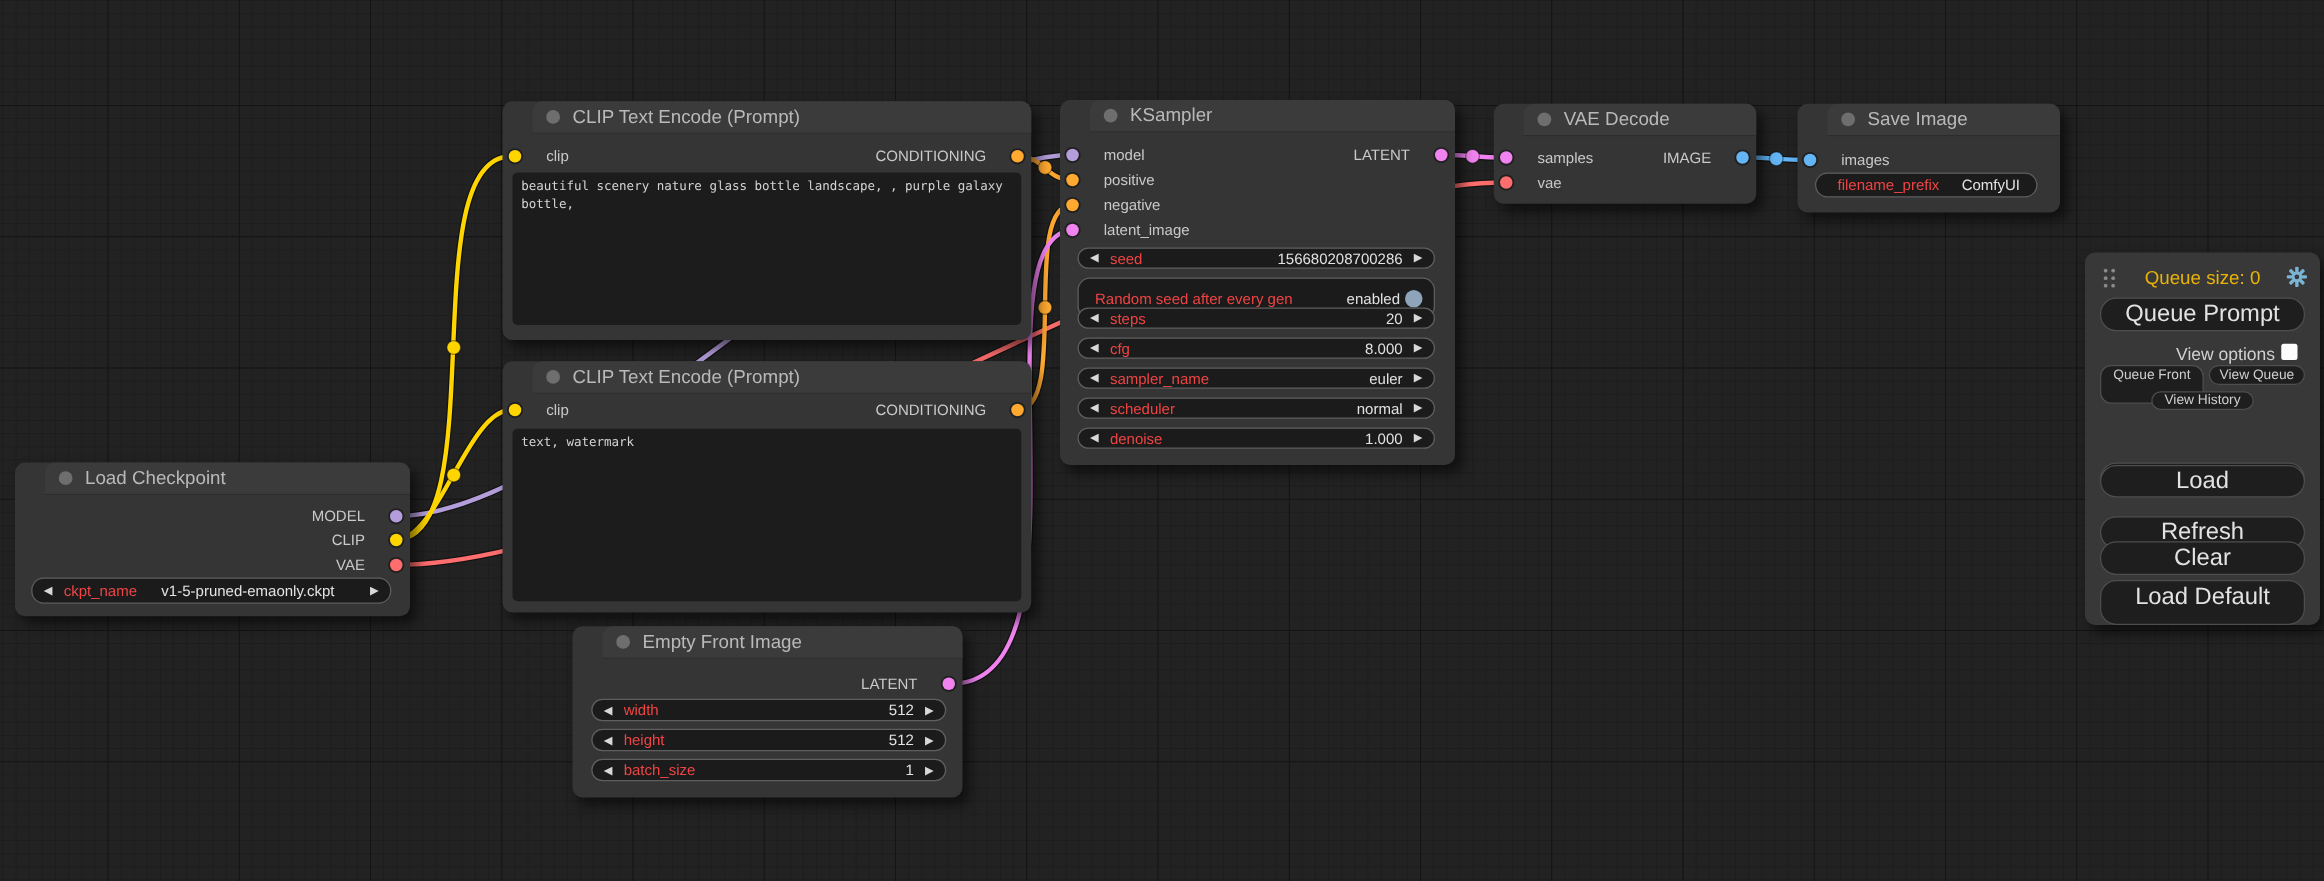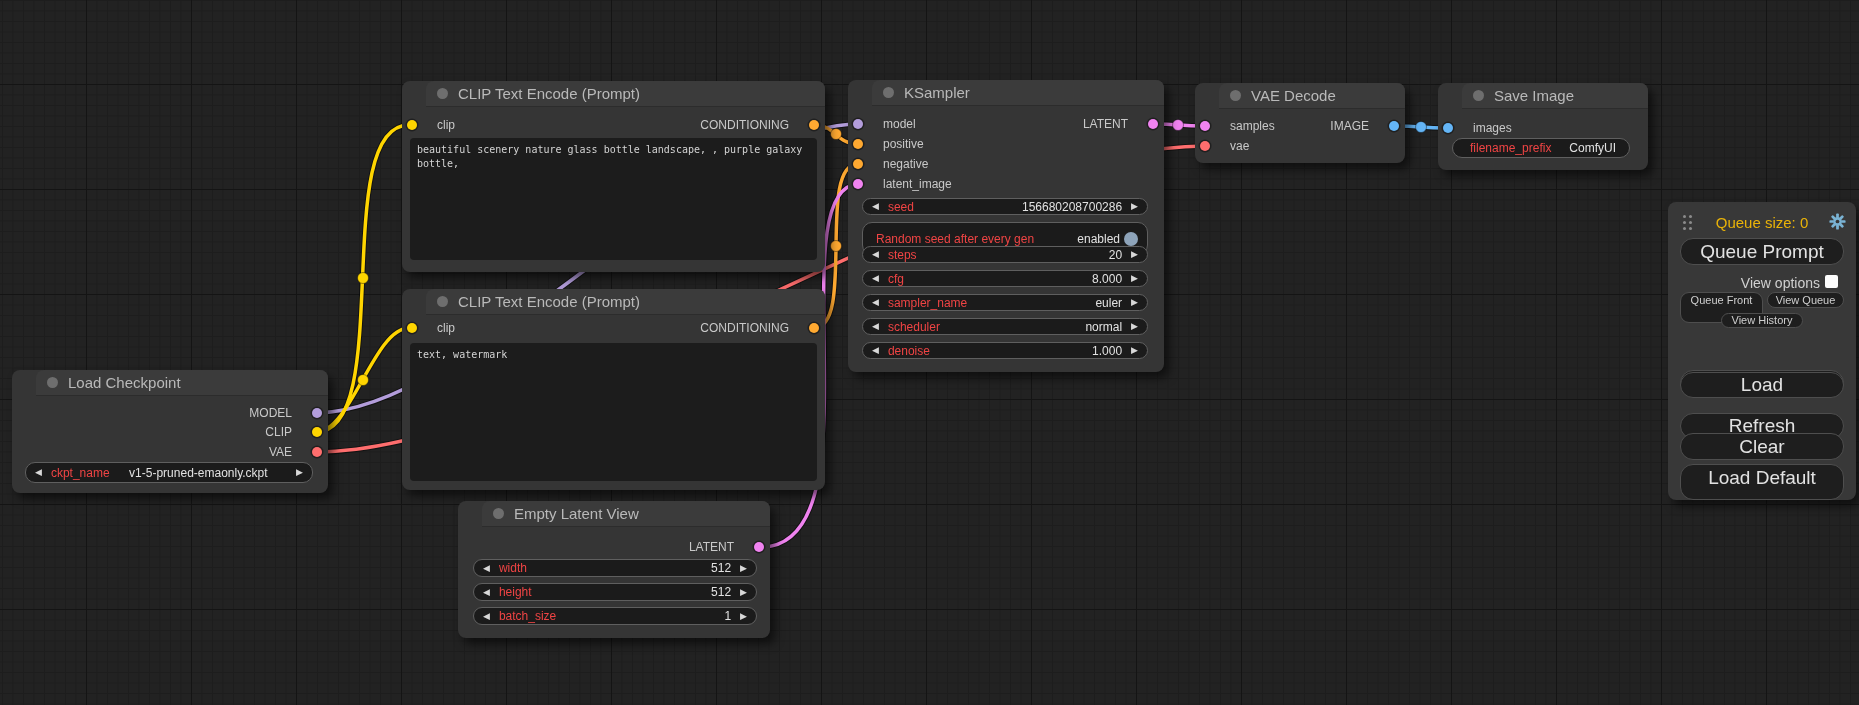--- a/index.html
+++ b/index.html
@@ -156,21 +156,21 @@
   <div class="prow out" style="top:31px">
     <span class="dot c-cond"></span>
     <span>CONDITIONING</span>
   </div>
   <div class="prompt" style="left:8px;top:54px;width:407px;height:138px;">text, watermark</div>
 </div>
 
 <div class="node" style="left:458px;top:501px;width:312px;height:137px;">
   <div class="nheader">
     <span class="tdot"></span>
-    <span class="ntitle">Empty Latent View</span>
+    <span class="ntitle">Empty Front Image</span>
   </div>
   <div class="prow out" style="top:38px">
     <span class="dot c-latent"></span>
     <span>LATENT</span>
   </div>
   <div class="widget" style="left:15px;top:58px;width:284px;height:18px;">
     <span class="warr">◀</span>
     <span class="wlabel">width</span>
     <span class="wvalue">512</span>
     <span class="warr">▶</span>

